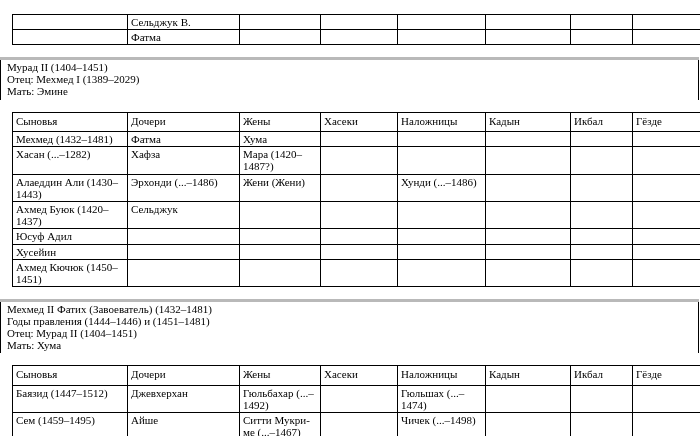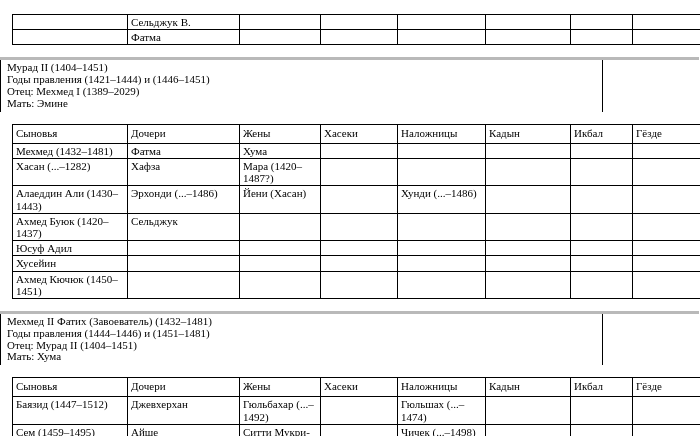--- a/index.html
+++ b/index.html
@@ -36,21 +36,21 @@
   }
   table.grid thead th {
     padding: 2px 7px 4px 3px;
   }
   .rule {
     width: 699px;
     height: 3px;
     background: #b9b9b9;
   }
   .info-block {
-    width: 603px;
+    width: 699px;
     box-sizing: border-box;
     border-left: 1px solid #000000;
     border-right: 1px solid #000000;
     padding: 2px 4px 2px 6px;
   }
   .info-block div {
     line-height: 11.8px;
     white-space: nowrap;
   }
   col.c1 { width: 115px; }
@@ -100,21 +100,20 @@
           <td></td>
         </tr>
       </tbody>
   </table>
 
   <div class="rule"></div>
 
   <section>
     <div class="info-block">
       <div>Мурад II (1404–1451)</div>
-      <div>Годы правления (1421–1444) и (1446–1451)</div>
       <div>Отец: Мехмед I (1389–2029)</div>
       <div>Мать: Эмине</div>
     </div>
     <table class="grid">
       <colgroup>
         <col class="c1">
           <col class="c2">
           <col class="c3">
           <col class="c4">
         <col class="c5">
@@ -151,21 +150,21 @@
             <td>Мара (1420–1487?)</td>
             <td></td>
             <td></td>
             <td></td>
             <td></td>
             <td></td>
           </tr>
           <tr>
             <td>Алаеддин Али (1430–1443)</td>
             <td>Эрхонди (...–1486)</td>
-            <td>Йени (Хасан)</td>
+            <td>Жени (Жени)</td>
             <td></td>
             <td>Хунди (...–1486)</td>
             <td></td>
             <td></td>
             <td></td>
           </tr>
           <tr>
             <td>Ахмед Буюк (1420–1437)</td>
             <td>Сельджук</td>
             <td></td>

